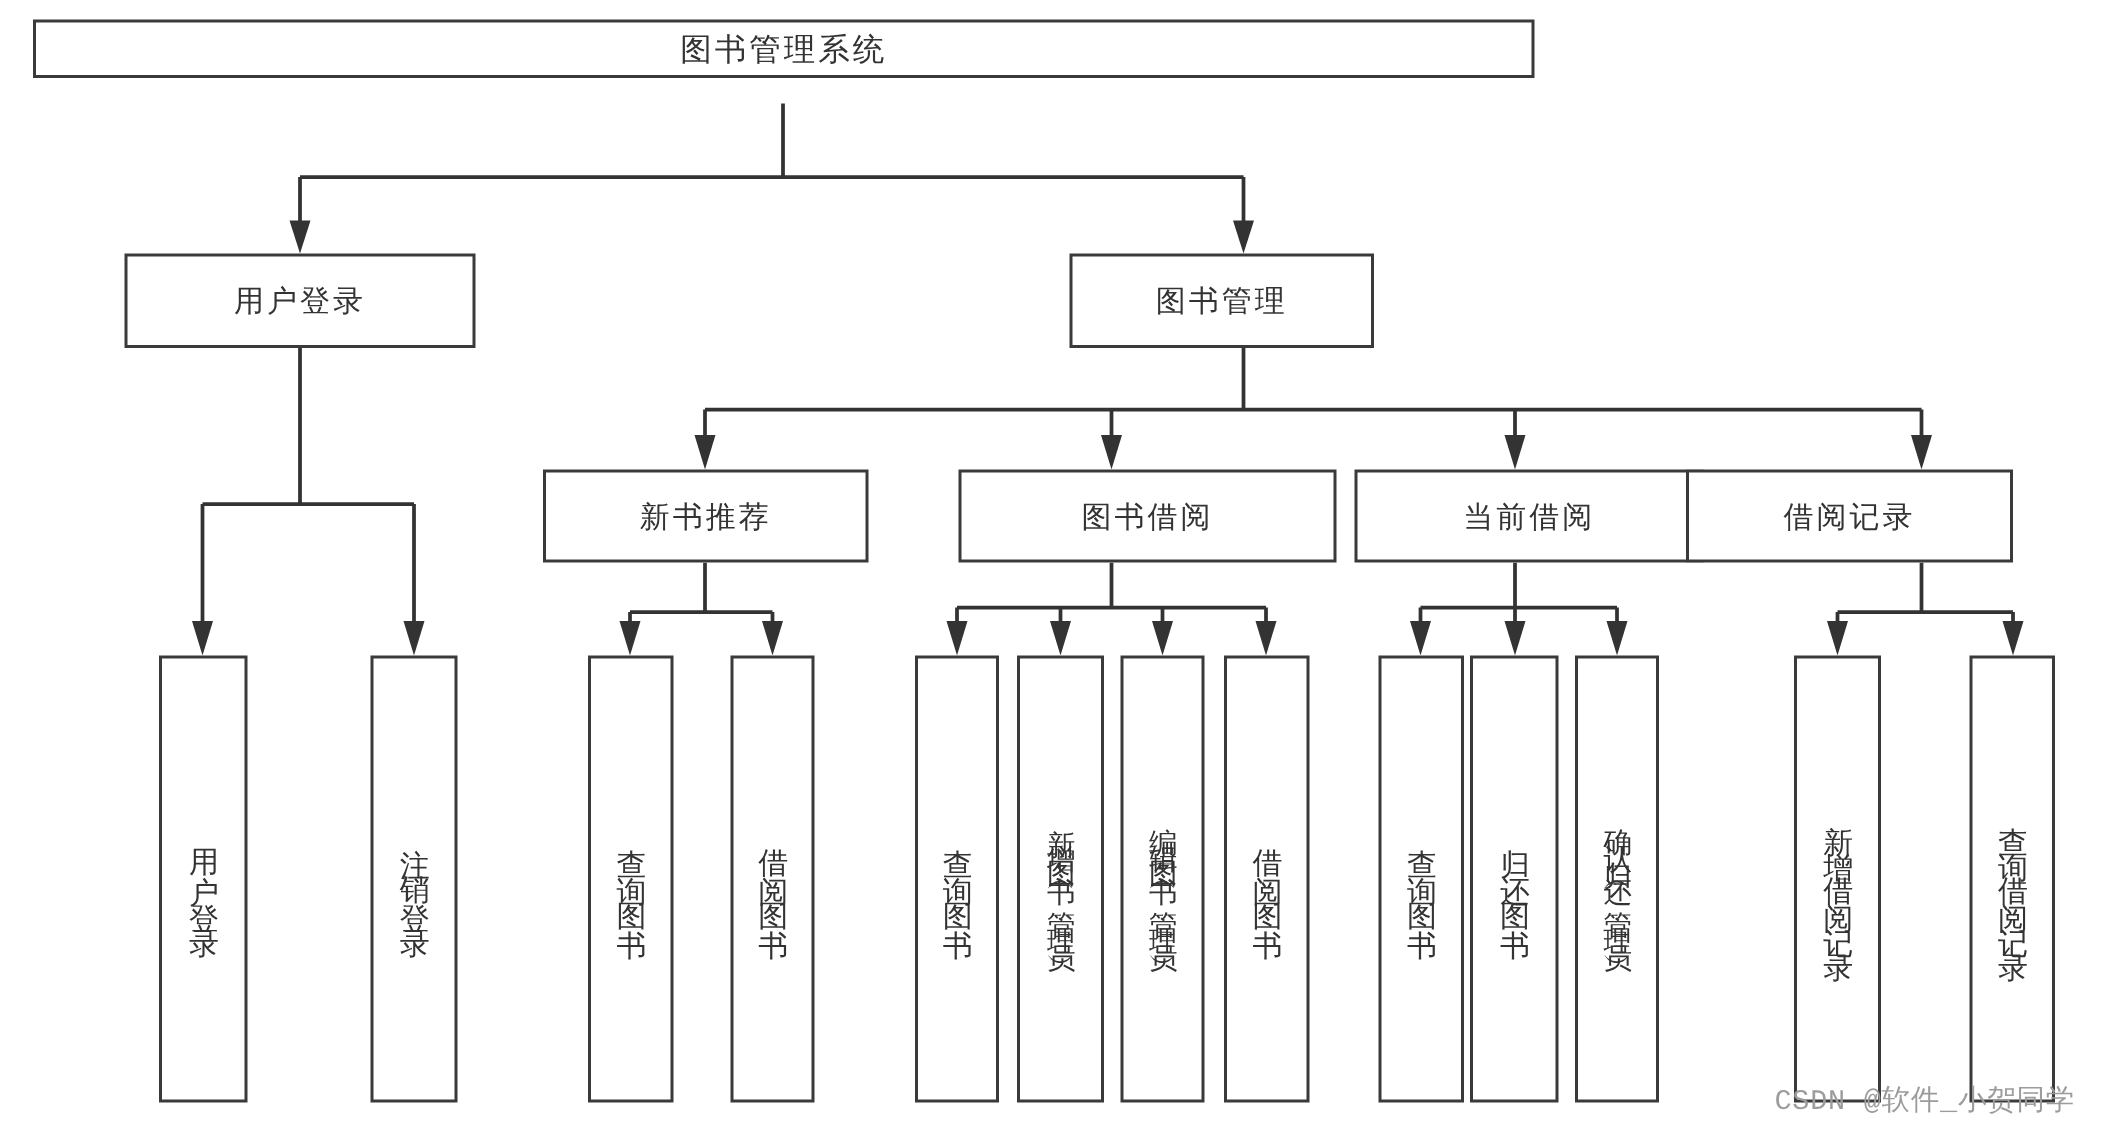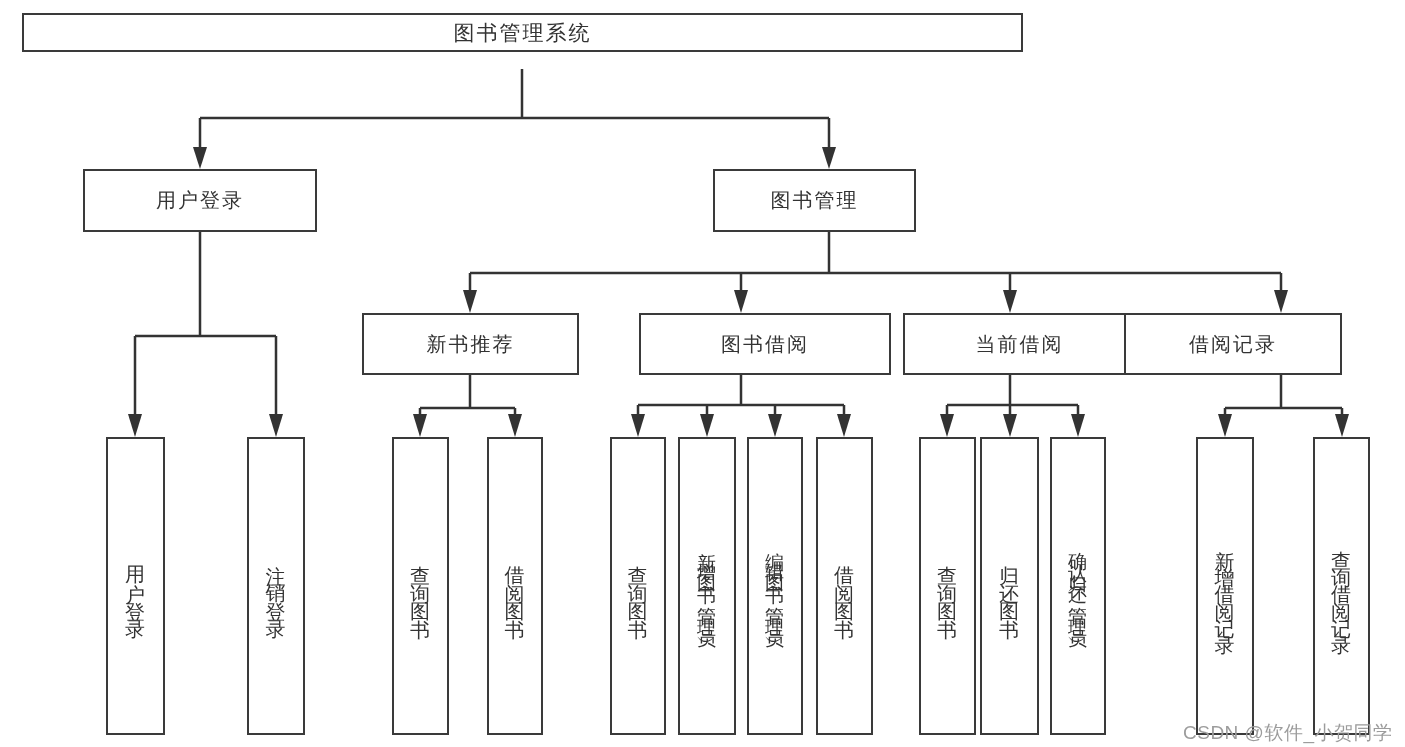--- a/index.html
+++ b/index.html
@@ -26,21 +26,21 @@
   .root{left:22px;top:13px;width:1001px;height:39px;font-size:21px;letter-spacing:2px}
   .l2{top:169px;height:63px}
   .l3{top:313px;height:62px}
   .leaf{top:437px;height:298px}
   .v{writing-mode:vertical-rl;text-orientation:mixed;font-size:20px;line-height:1}
   .ls4{letter-spacing:18px}
   .ls6{letter-spacing:17px}
   .ls9{letter-spacing:11px;font-size:19px}
   .watermark{
     position:absolute;left:1183px;top:720px;z-index:5;
-    font-size:19px;color:var(--watermark);letter-spacing:0.5px;white-space:nowrap;
+    font-size:19px;color:var(--watermark);letter-spacing:0.5px;white-space:nowrap;font-family:Liberation Mono, monospace;
   }
 </style>
 </head>
 <body>
 
 <svg class="connectors" width="1405" height="747" viewBox="0 0 1405 747">
 
   <g style="stroke:var(--line);stroke-width:2.5;fill:none">
     <path d="M522 69 V118 M200 118 H829 M200 118 V148 M829 118 V148"></path>
     <polygon points="193,147 207,147 200,169" style="fill:var(--line);stroke:none"></polygon>

